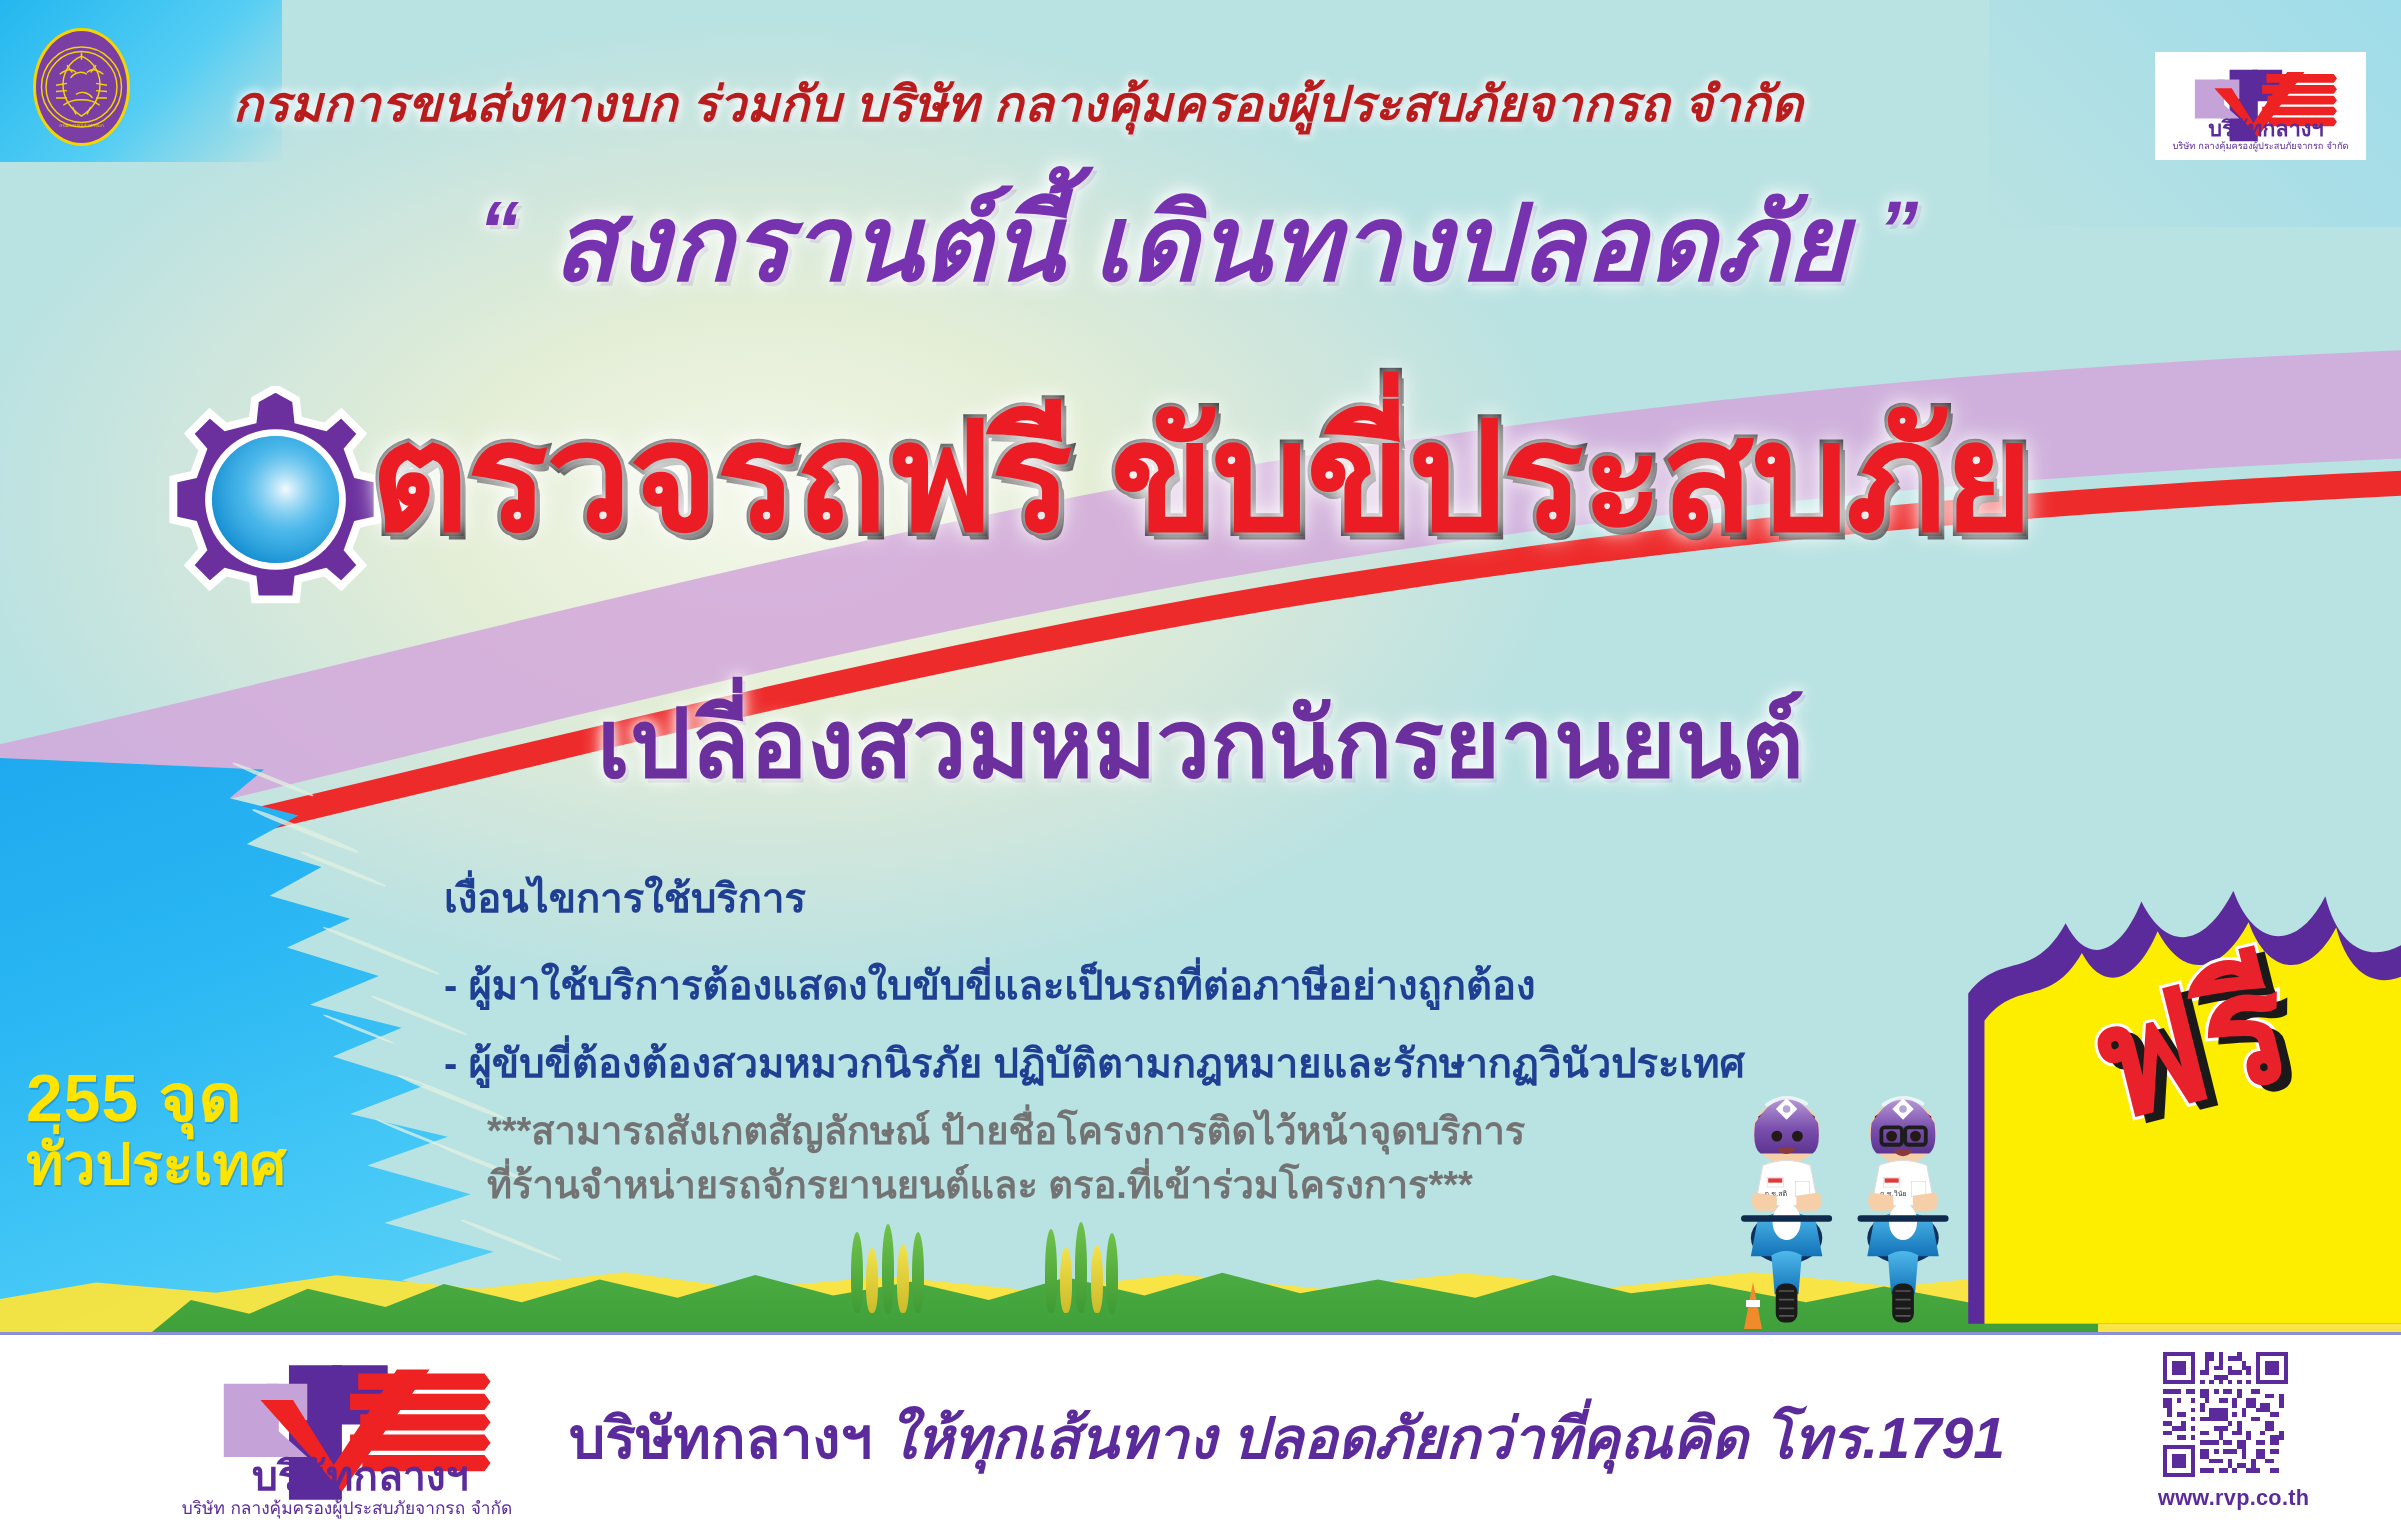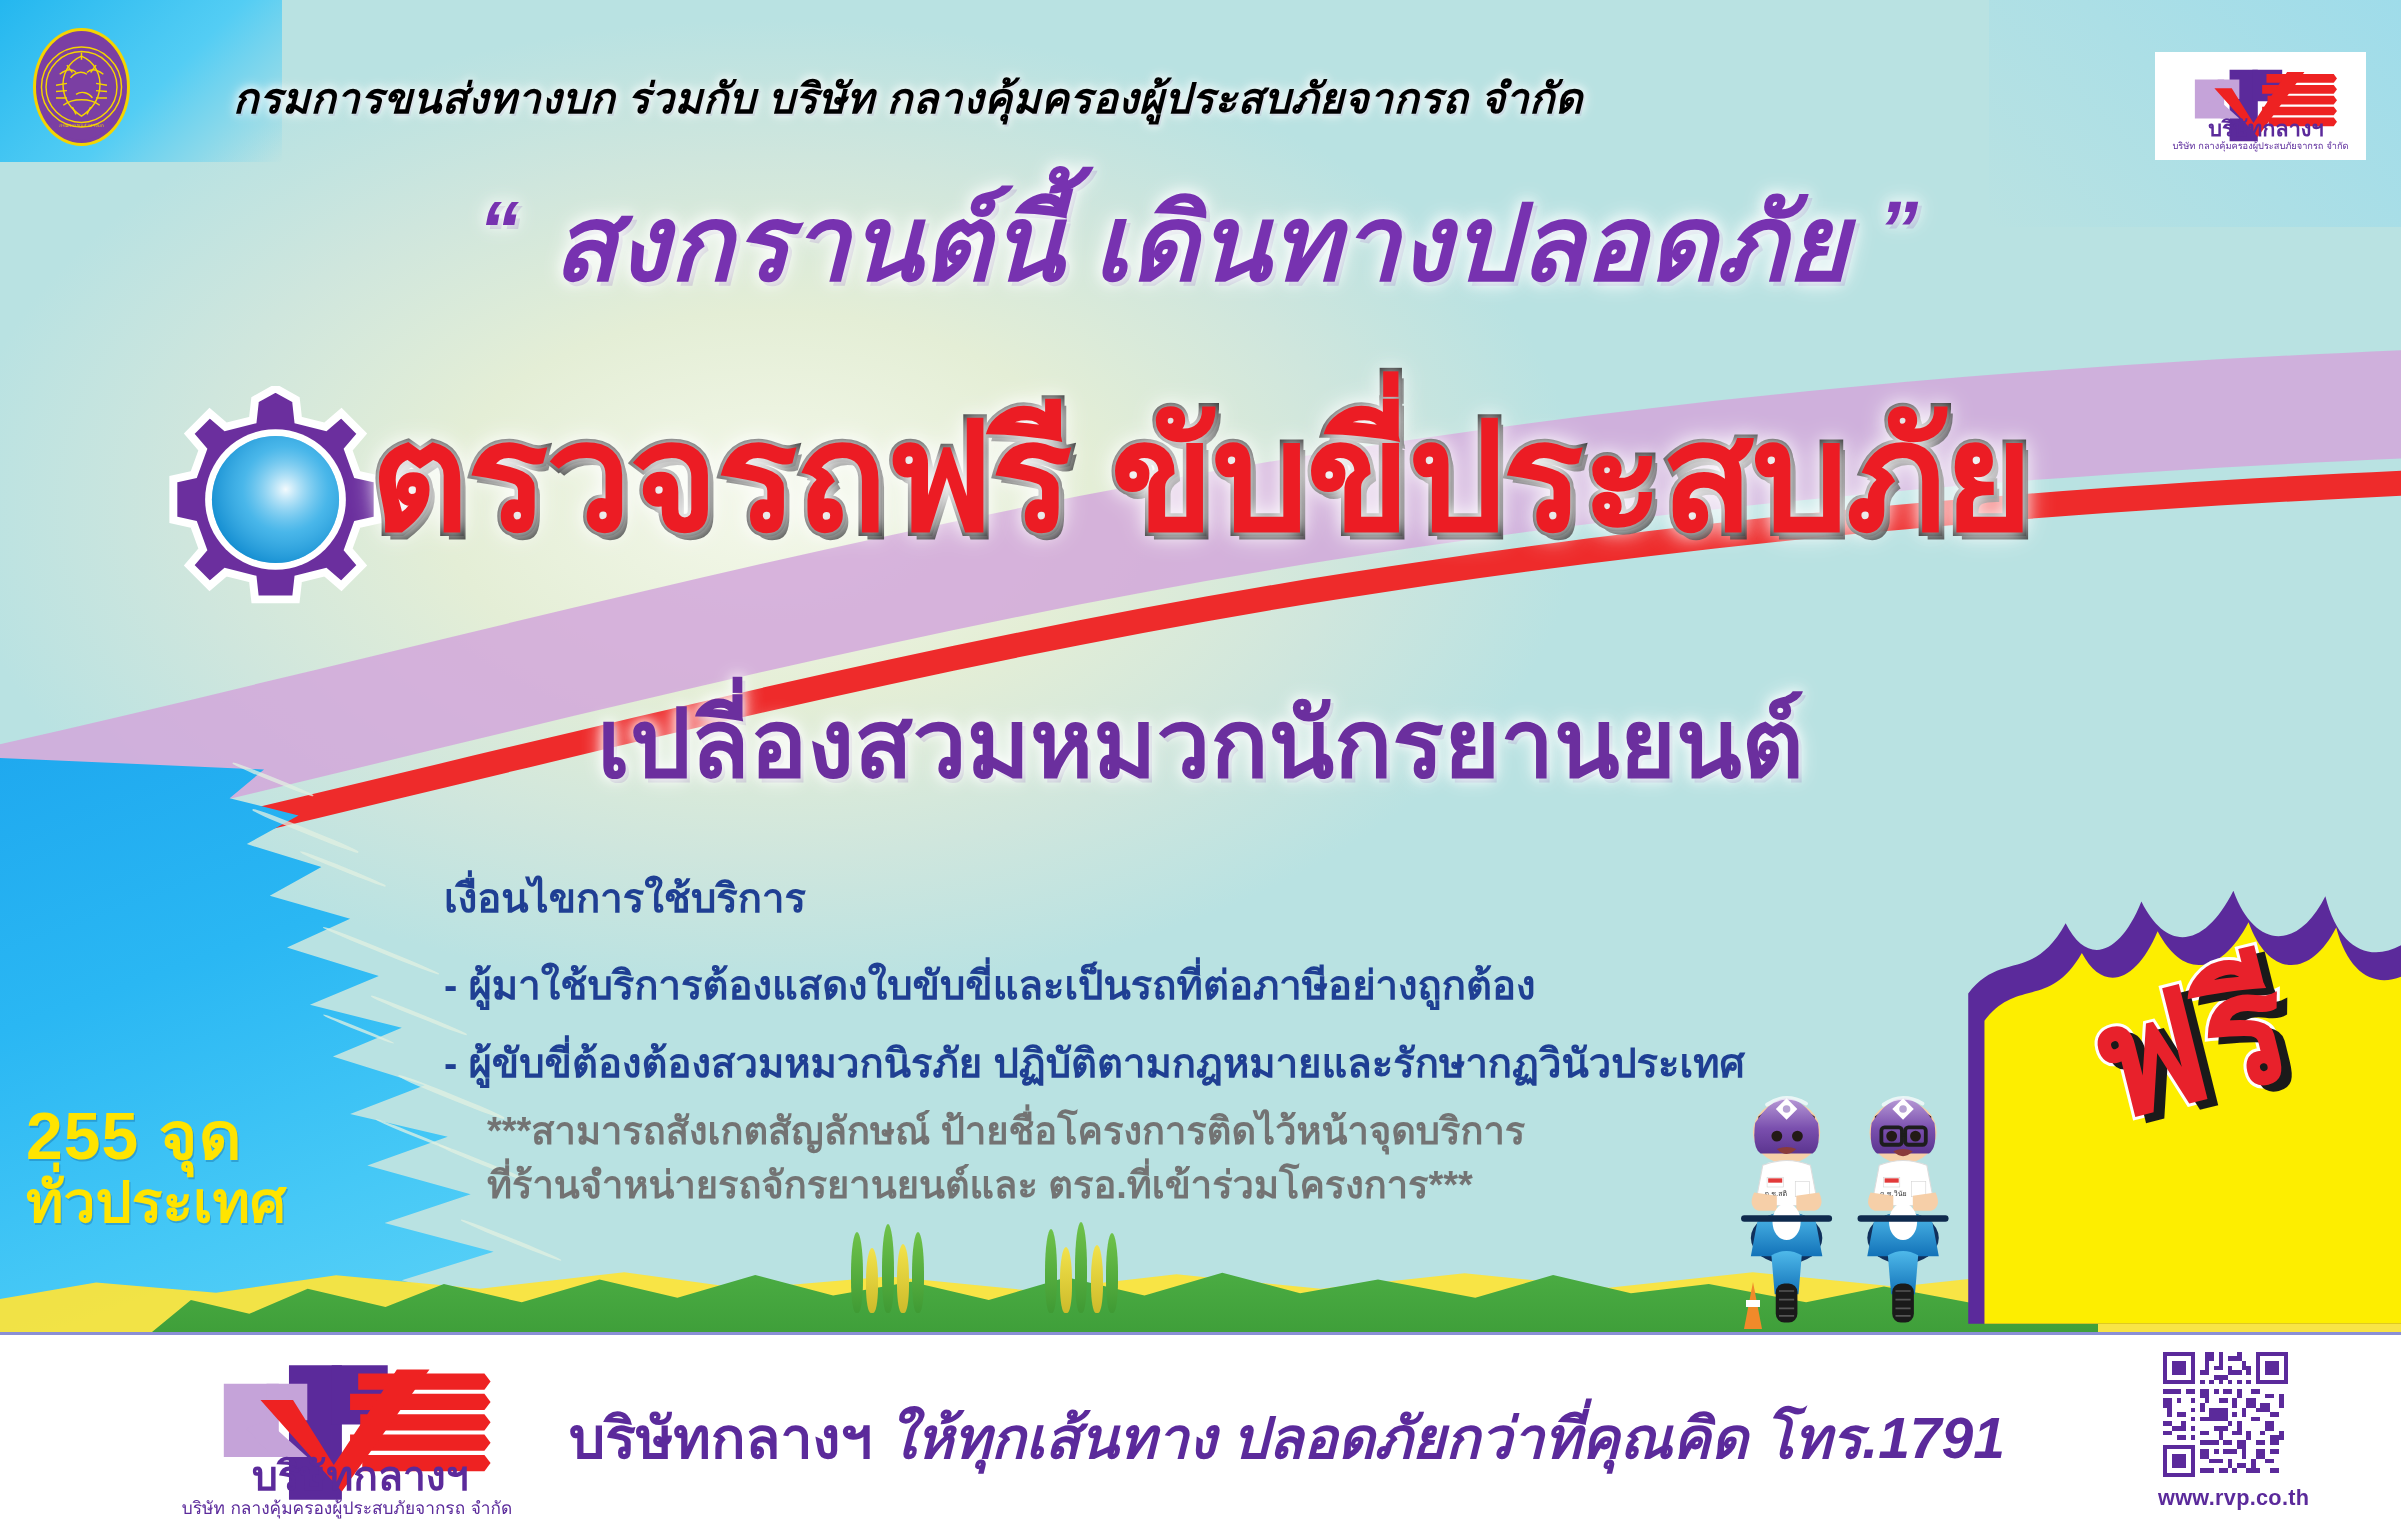--- a/index.html
+++ b/index.html
@@ -81,22 +81,22 @@
     border-radius:50%;
     background:#7b3fa3;
     border:3.8px solid #f5d400;
     box-shadow:inset 0 0 0 3.2px #7b3fa3;
     overflow:hidden;
   }
   .seal svg{ position:absolute; inset:0; width:100%; height:100%; }
 
   .dept-line{
     position:absolute; left:233px; top:65px; width:1819px;
-    color:#000000; font-style:italic; font-weight:bold;
-    font-size:42px; letter-spacing:0.5px; white-space:nowrap;
+    color:#b91c1c; font-style:italic; font-weight:bold;
+    font-size:49px; letter-spacing:0.5px; white-space:nowrap;
     text-shadow: 0 0 14px #ffffff, 0 0 8.7px #ffffff, 1.6px 2.2px 0 rgba(120,80,160,.22);
   }
 
   .rvp-box{
     position:absolute; right:35px; top:52px;
     width:211px; height:108px; background:#ffffff;
     display:flex; align-items:center; justify-content:center;
   }
   .rvp-box .rvp-logo{ width:179px; }
 
@@ -151,21 +151,21 @@
   .cond .cond-title{ font-size:40px; margin-bottom:23px; }
   .cond .cond-item{ font-size:40px; margin-bottom:14px; white-space:nowrap; }
 
   .note{
     position:absolute; left:487px; top:1105px; width:1354px;
     color:#737373; font-weight:bold; font-size:38px; line-height:1.42;
   }
 
   
   .points{
-    position:absolute; left:26px; top:1102px; width:357px;
+    position:absolute; left:26px; top:1064px; width:357px;
     color:#ffe400; font-weight:bold; text-align:left;
     text-shadow:1.1px 1.6px 0 rgba(0,60,120,.25);
   }
   .points .p-num{ font-size:66px; line-height:1.06; letter-spacing:1.1px; }
   .points .p-sub{ font-size:57px; line-height:1.08; }
 
   
   .burst{
     position:absolute; right:-38px; top:858px; width:487px; height:466px;
   }

